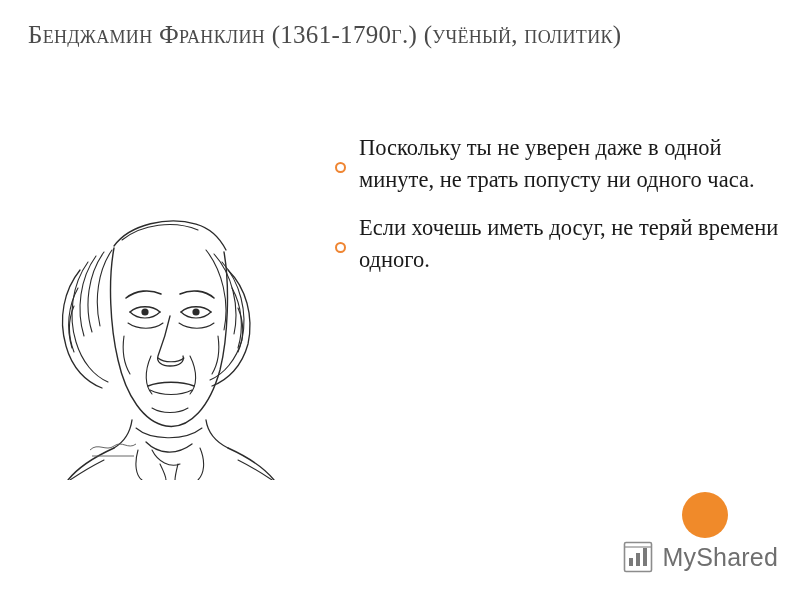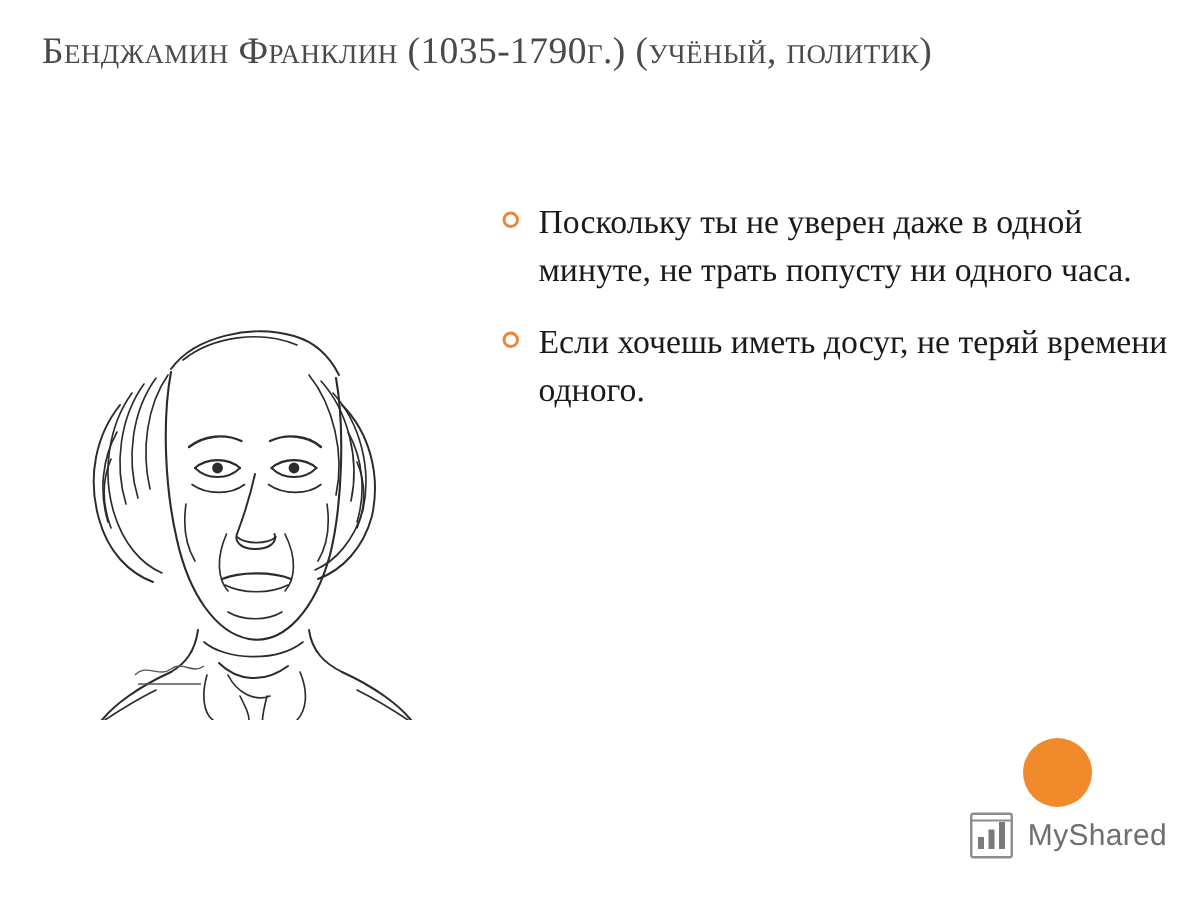--- a/index.html
+++ b/index.html
@@ -57,21 +57,21 @@
 
   
   .content {
     position: absolute;
     left: 335px;
     top: 132px;
     width: 450px;
   }
   .bullet-row {
     display: flex;
-    align-items: flex-start;
+    align-items: center;
     margin-bottom: 16px;
   }
   .bullet-mark {
     flex: 0 0 auto;
     width: 24px;
     padding-top: 9px;
     color: #e8762c;
     font-size: 15px;
     line-height: 1;
   }
@@ -100,41 +100,41 @@
     align-items: center;
     height: 46px;
   }
   .logo-icon {
     width: 34px;
     height: 34px;
     margin-right: 7px;
   }
   .logo-text {
     font-family: "Liberation Sans", sans-serif;
-    font-size: 20px;
+    font-size: 25px;
     color: #6f6f6f;
     letter-spacing: 0.2px;
   }
   .orange-dot {
     position: absolute;
     right: 72px;
     bottom: 62px;
     width: 46px;
     height: 46px;
     border-radius: 50%;
     background: #f08a2a;
   }
 </style>
 </head>
 <body>
 
 <div class="slide">
 
   <div class="title-block">
-    <h1 class="title">Бенджамин Франклин (1035-1790г.) (учёный, политик)</h1>
+    <h1 class="title">Бенджамин Франклин (1361-1790г.) (учёный, политик)</h1>
   </div>
 
   <div class="portrait-wrap">
     <svg class="portrait-svg" viewBox="0 0 300 360">
       <g fill="none" stroke="#2b2b2b" stroke-width="1.1" stroke-linecap="round">
 
         <path d="M62 150 C46 170 40 198 48 226 C54 248 68 262 84 268" stroke-width="1.3"></path>
         <path d="M70 142 C54 164 50 196 58 222 C64 242 76 256 90 262"></path>
         <path d="M78 136 C62 158 58 190 66 216"></path>
         <path d="M86 132 C70 154 66 186 74 212"></path>

